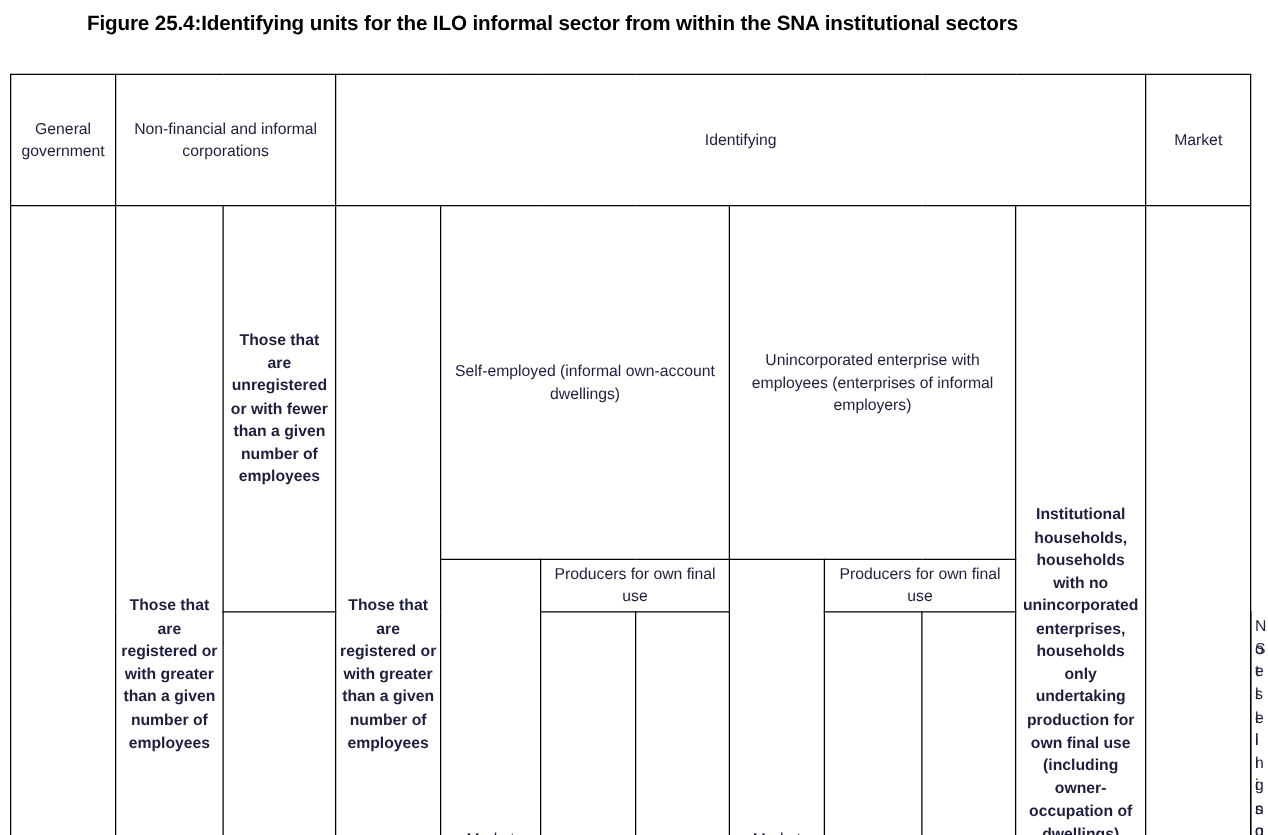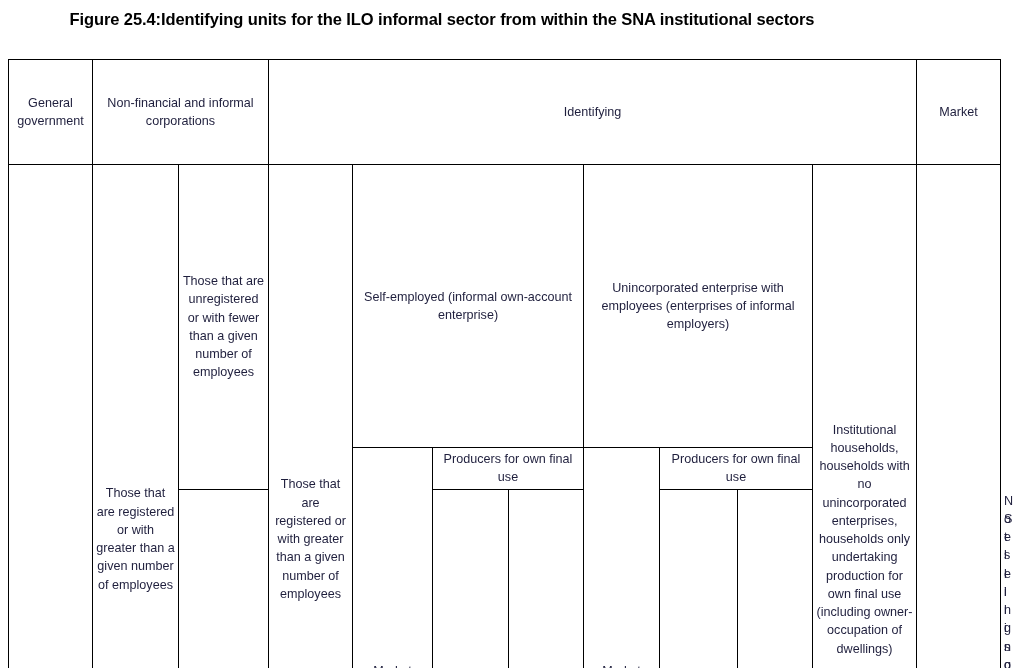--- a/index.html
+++ b/index.html
@@ -47,21 +47,21 @@
     text-align: center;
     vertical-align: middle;
     font-size: 12.6px;
     line-height: 1.45;
     padding: 2px 3px;
     color: #1f1f3d;
     background: #ffffff;
     word-wrap: break-word;
   }
 
-  .hdr-tall { font-size: 12.8px; }
+  .hdr-tall { font-size: 12.8px; font-weight: bold; }
   .cell-narrow { font-size: 12.4px; }
 </style>
 </head>
 <body>
 
 <div id="figure-title">Figure 25.4:Identifying units for the ILO informal sector from within the SNA institutional sectors</div>
 
 <div id="table-wrap">
   <table class="sna">
     <colgroup>
@@ -85,21 +85,21 @@
       <td colspan="2">Non-financial and informal corporations</td>
       <td colspan="8">Identifying</td>
       <td>Market</td>
     </tr>
 
     <tr>
       <td rowspan="4"></td>
       <td rowspan="3" class="hdr-tall">Those that are registered or with greater than a given number of employees</td>
       <td rowspan="2" class="hdr-tall">Those that are unregistered or with fewer than a given number of employees</td>
       <td rowspan="3" class="hdr-tall">Those that are registered or with greater than a given number of employees</td>
-      <td colspan="3" style="height:278px">Self-employed (informal own-account enterprise)</td>
+      <td colspan="3" style="height:278px">Self-employed (informal own-account dwellings)</td>
       <td colspan="3">Unincorporated enterprise with employees (enterprises of informal employers)</td>
       <td rowspan="3" class="hdr-tall">Institutional households, households with no unincorporated enterprises, households only undertaking production for own final use (including owner-occupation of dwellings)</td>
       <td rowspan="4"></td>
     </tr>
 
     <tr>
       <td rowspan="2" style="height:60px">Market producers</td>
       <td colspan="2">Producers for own final use</td>
       <td rowspan="2">Market producers</td>
       <td colspan="2">Producers for own final use</td>

